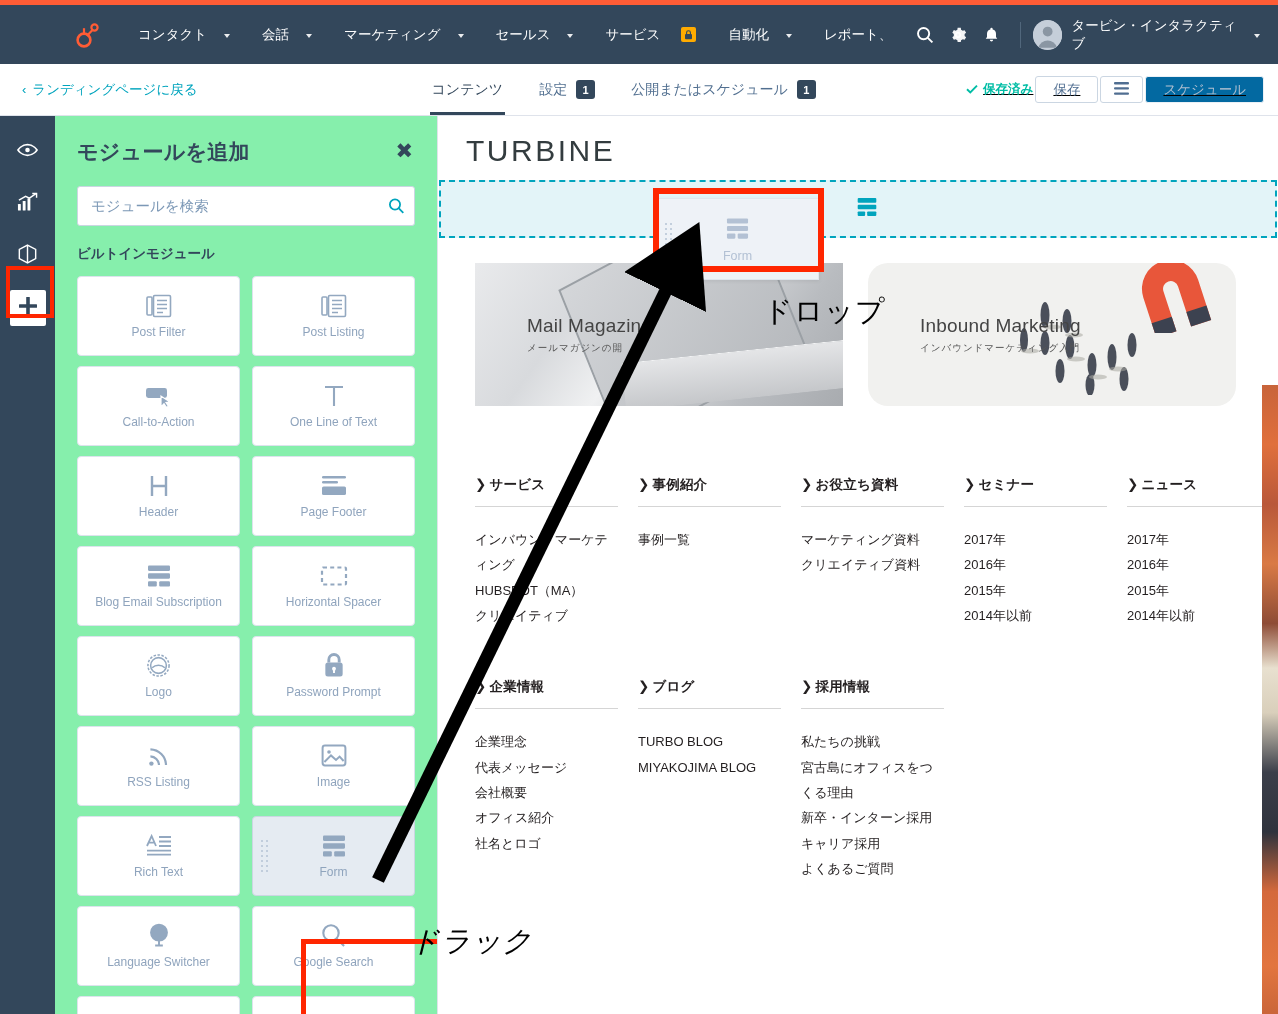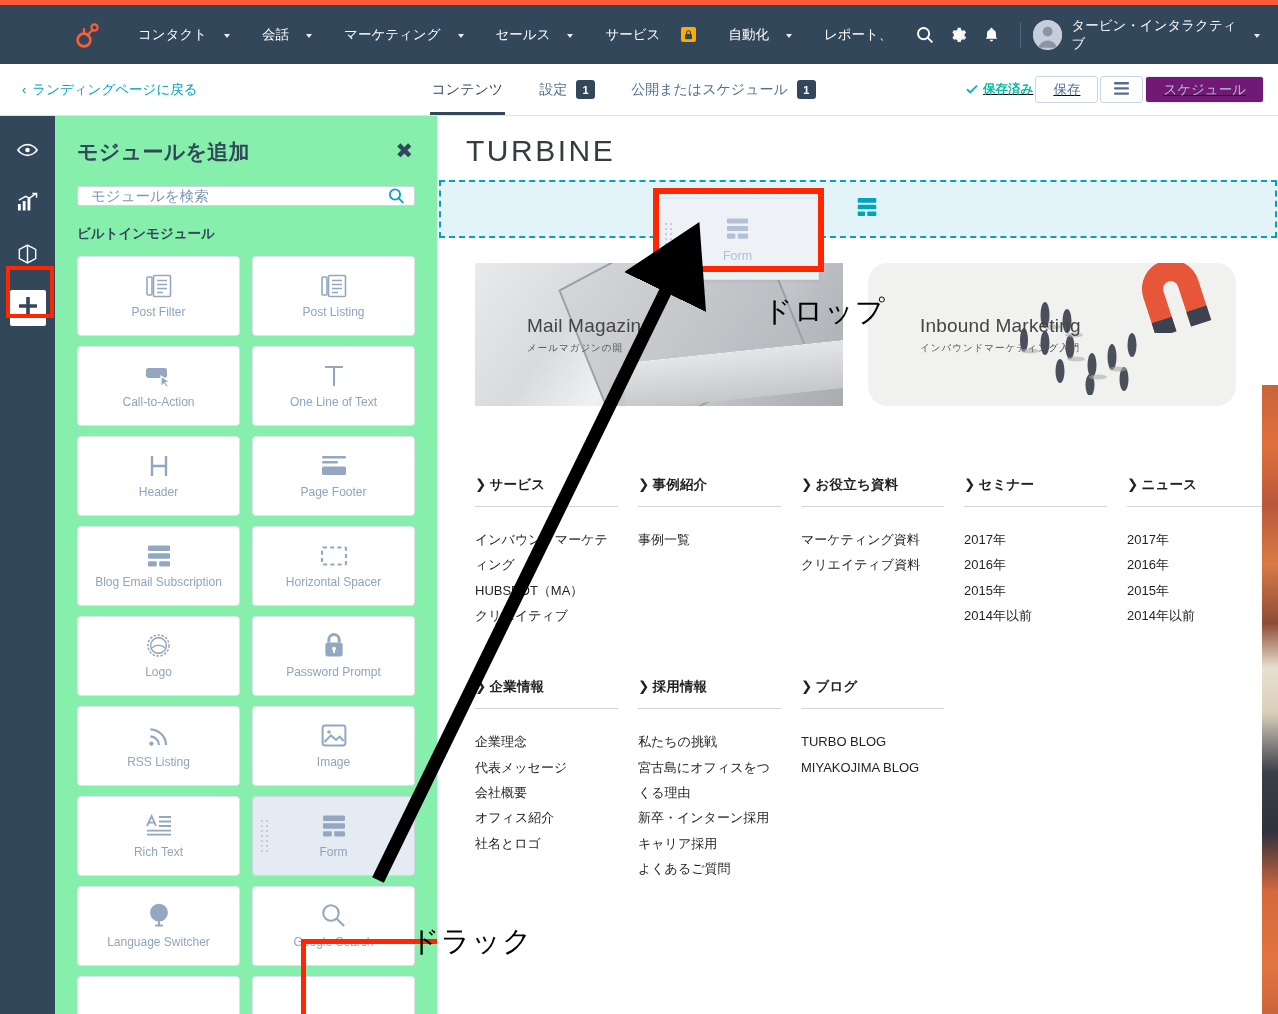--- a/index.html
+++ b/index.html
@@ -76,21 +76,21 @@
   .toolbar-right { margin-left: auto; display: flex; gap: 2px; text-decoration: underline; }
   .saved-state { color: #00bda5; font-size: 12.5px; font-weight: bold;
     display: flex; align-items: center; gap: 5px; }
   .btn {
     border: 1px solid #cbd6e2; background: #fff; color: #506e91; border-radius: 3px;
     font-size: 13.5px; height: 27px; padding: 0 17px; cursor: pointer;
     display: inline-flex; align-items: center; justify-content: center;
     font-family: "Liberation Sans", sans-serif;
   }
   .btn-icon { padding: 0 13px; }
-  .btn-disabled { background: #701a75; border-color: #eaf0f6; color: #b0bfd0; cursor: default; }
+  .btn-disabled { background: #0369a1; border-color: #eaf0f6; color: #b0bfd0; cursor: default; }
 
   
   .main { display: flex; height: calc(1014px - 5px - 59px - 52px); }
 
   
   .rail {
     width: 55px; background: #33475b; flex: none; padding-top: 18px;
     display: flex; flex-direction: column; align-items: center; gap: 16px;
     position: relative;
   }
@@ -109,21 +109,21 @@
   
   .panel {
     width: 383px; flex: none; background: #86efac; border-right: 1px solid #dfe3eb;
     padding: 22px 22px 0 22px; overflow: hidden; position: relative;
   }
   .panel-head { display: flex; align-items: flex-start; justify-content: space-between; }
   .panel-title { font-size: 21px; color: #33475b; font-weight: bold; letter-spacing: .3px; }
   .panel-close { font-size: 21px; color: #33475b; cursor: pointer; line-height: 1; padding: 2px; }
   .search-wrap { margin-top: 20px; position: relative; }
   .search-input {
-    width: 100%; height: 20px; border: 1px solid #cbd6e2; border-radius: 3px;
+    width: 100%; height: 40px; border: 1px solid #cbd6e2; border-radius: 3px;
     padding: 0 38px 0 13px; font-size: 14.5px; color: #33475b; outline: none;
     font-family: "Liberation Sans", sans-serif;
   }
   .search-input::placeholder { color: #7c98b6; }
   .search-btn {
     position: absolute; right: 10px; top: 50%; transform: translateY(-50%);
     color: #00a4bd; cursor: pointer; display: flex;
   }
   .section-label { margin-top: 19px; font-size: 13.5px; font-weight: bold; color: #33475b; }
   .mod-grid {
@@ -222,21 +222,21 @@
   }
 
   
   .overlay { position: absolute; inset: 0; pointer-events: none; z-index: 20; }
   .callout {
     position: absolute; font-size: 29px; color: #000; font-weight: 400;
     letter-spacing: 1px; white-space: nowrap;
     font-family: "DejaVu Sans", "Liberation Sans", sans-serif;
   }
   .callout-drop { left: 763px; top: 292px; }
-  .callout-drag { left: 410px; top: 922px; }
+  .callout-drag { left: 410px; top: 922px; font-style: italic; }
 </style>
 </head>
 <body>
 
 <div class="orange-strip"></div>
 
 <div class="hs-nav">
   <span class="hs-logo">
     <svg width="30" height="30" viewBox="0 0 30 30">
       <circle cx="12" cy="20" r="6.4" fill="none" stroke="#ff5c35" stroke-width="2.6"></circle>
@@ -762,37 +762,37 @@
           <div class="sm-links">
             <div class="sm-link">企業理念</div>
             <div class="sm-link">代表メッセージ</div>
             <div class="sm-link">会社概要</div>
             <div class="sm-link">オフィス紹介</div>
             <div class="sm-link">社名とロゴ</div>
           </div>
         </div>
         <div class="sitemap-col">
           <div class="sm-head">
+            <span class="arrow">❯</span><span>ブログ</span>
+          </div>
+          <div class="sm-links">
+            <div class="sm-link">TURBO BLOG</div>
+            <div class="sm-link">MIYAKOJIMA BLOG</div>
+          </div>
+        </div>
+        <div class="sitemap-col">
+          <div class="sm-head">
             <span class="arrow">❯</span><span>採用情報</span>
           </div>
           <div class="sm-links">
             <div class="sm-link">私たちの挑戦</div>
             <div class="sm-link">宮古島にオフィスをつくる理由</div>
             <div class="sm-link">新卒・インターン採用</div>
             <div class="sm-link">キャリア採用</div>
             <div class="sm-link">よくあるご質問</div>
-          </div>
-        </div>
-        <div class="sitemap-col">
-          <div class="sm-head">
-            <span class="arrow">❯</span><span>ブログ</span>
-          </div>
-          <div class="sm-links">
-            <div class="sm-link">TURBO BLOG</div>
-            <div class="sm-link">MIYAKOJIMA BLOG</div>
           </div>
         </div>
       </div>
     </div>
 
     <div class="right-sliver"></div>
   </div>
 </div>
 
 <div class="overlay">

